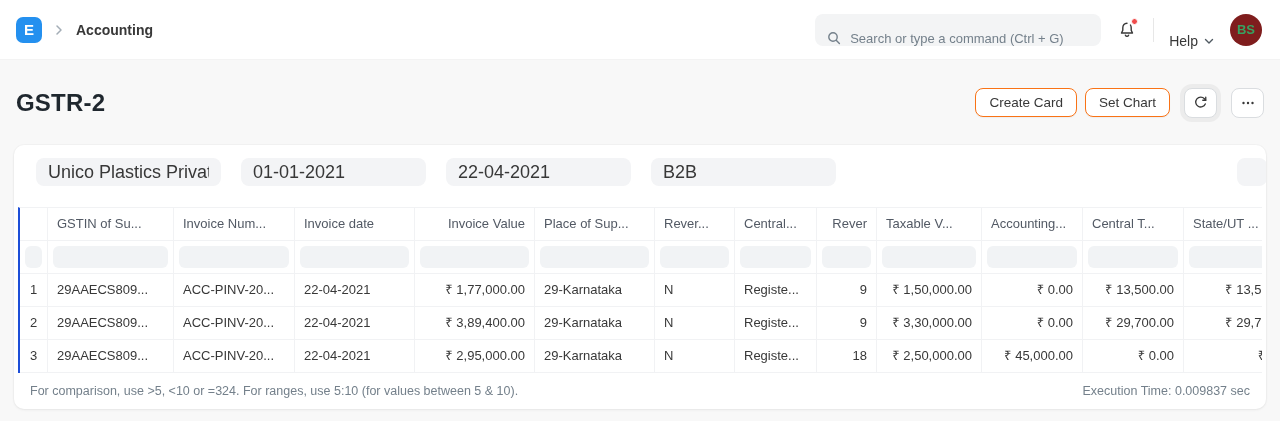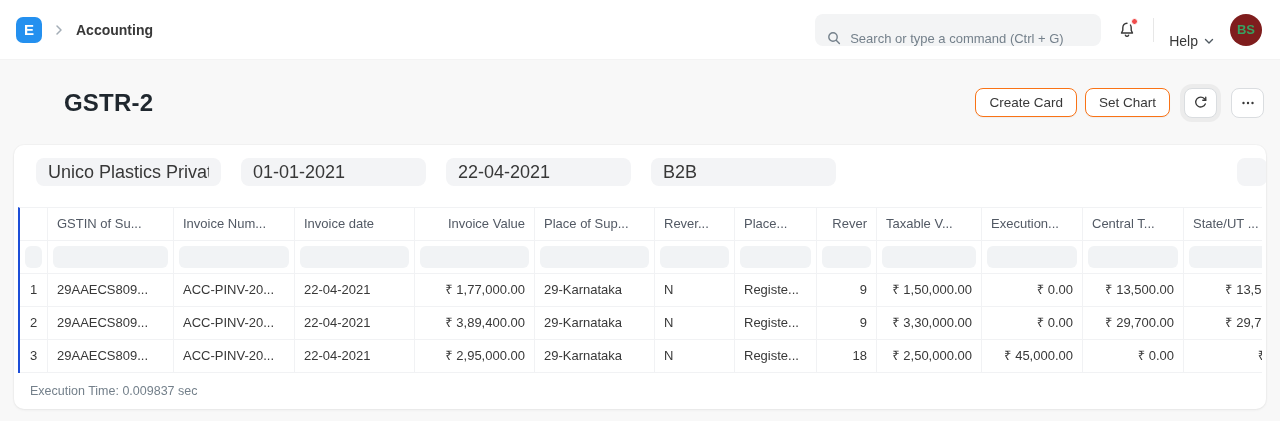--- a/index.html
+++ b/index.html
@@ -21,21 +21,21 @@
   .search input::placeholder { color:#74808b; }
   .bell-wrap { position:relative; width:22px; height:22px; cursor:pointer; display:flex; align-items:center; justify-content:center; }
   .bell-dot { position:absolute; top:-1px; right:0; width:7px; height:7px; border-radius:50%;
               background:#f04b4b; border:1px solid #fff; }
   .vdivider { width:1px; height:24px; background:#e7e7e7; }
   .help { display:flex; align-items:center; gap:5px; font-size:14px; color:#383838; cursor:pointer;margin-top:23px; }
   .avatar { width:32px; height:32px; border-radius:50%; background:#7f1d1d; color:#38a160;
             font-size:13px; font-weight:600; display:flex; align-items:center; justify-content:center; cursor:pointer; }
 
   
-  .page-head { height:85px; display:flex; align-items:center; justify-content:space-between; padding:0 16px;margin-left:48px; }
+  .page-head { height:85px; display:flex; align-items:center; justify-content:space-between; padding:0 16px; }
   .page-title { font-size:24px; font-weight:700; color:#1f272e; letter-spacing:.2px; }
   .actions { display:flex; align-items:center; gap:8px; }
   .btn { height:29px; padding:0 13px; background:#fff; border:1px solid #f97316; border-radius:8px;
          font-size:13.5px; color:#383838; display:flex; align-items:center; cursor:pointer;
          box-shadow:0 1px 1px rgba(0,0,0,.04); font-family:"Liberation Sans",sans-serif; }
   .icon-btn { width:33px; height:30px; background:#fff; border:1px solid #dadde0; border-radius:8px;
               display:flex; align-items:center; justify-content:center; cursor:pointer; }
   .icon-btn.halo { box-shadow:0 0 0 4px #ececec; margin:0 6px; }
 
   
@@ -150,24 +150,24 @@
   <div class="tablewrap">
 
     <div class="trow">
       <div class="cell hcell w0"></div>
       <div class="cell hcell w1">GSTIN of Su...</div>
       <div class="cell hcell w2">Invoice Num...</div>
       <div class="cell hcell w3">Invoice date</div>
       <div class="cell hcell w4 ar">Invoice Value</div>
       <div class="cell hcell w5">Place of Sup...</div>
       <div class="cell hcell w6">Rever...</div>
-      <div class="cell hcell w7">Place...</div>
+      <div class="cell hcell w7">Central...</div>
       <div class="cell hcell w8 ar">Rever</div>
       <div class="cell hcell w9">Taxable V...</div>
-      <div class="cell hcell w10">Execution...</div>
+      <div class="cell hcell w10">Accounting...</div>
       <div class="cell hcell w11">Central T...</div>
       <div class="cell hcell w12">State/UT ...</div>
     </div>
 
     <div class="trow">
       <div class="cell fcell w0">
           <div class="fbox"></div>
         </div>
       <div class="cell fcell w1">
           <div class="fbar"></div>
@@ -251,15 +251,16 @@
       <div class="cell w8 ar">18</div>
       <div class="cell w9 ar">₹ 2,50,000.00</div>
       <div class="cell w10 ar">₹ 45,000.00</div>
       <div class="cell w11 ar">₹ 0.00</div>
       <div class="cell w12 ar">₹ 0.00</div>
     </div>
 
   </div>
 
   <div class="footerbar">
+    <span>For comparison, use &gt;5, &lt;10 or =324. For ranges, use 5:10 (for values between 5 &amp; 10).</span>
     <span>Execution Time: 0.009837 sec</span>
   </div>
 </div>
 
 </body></html>

